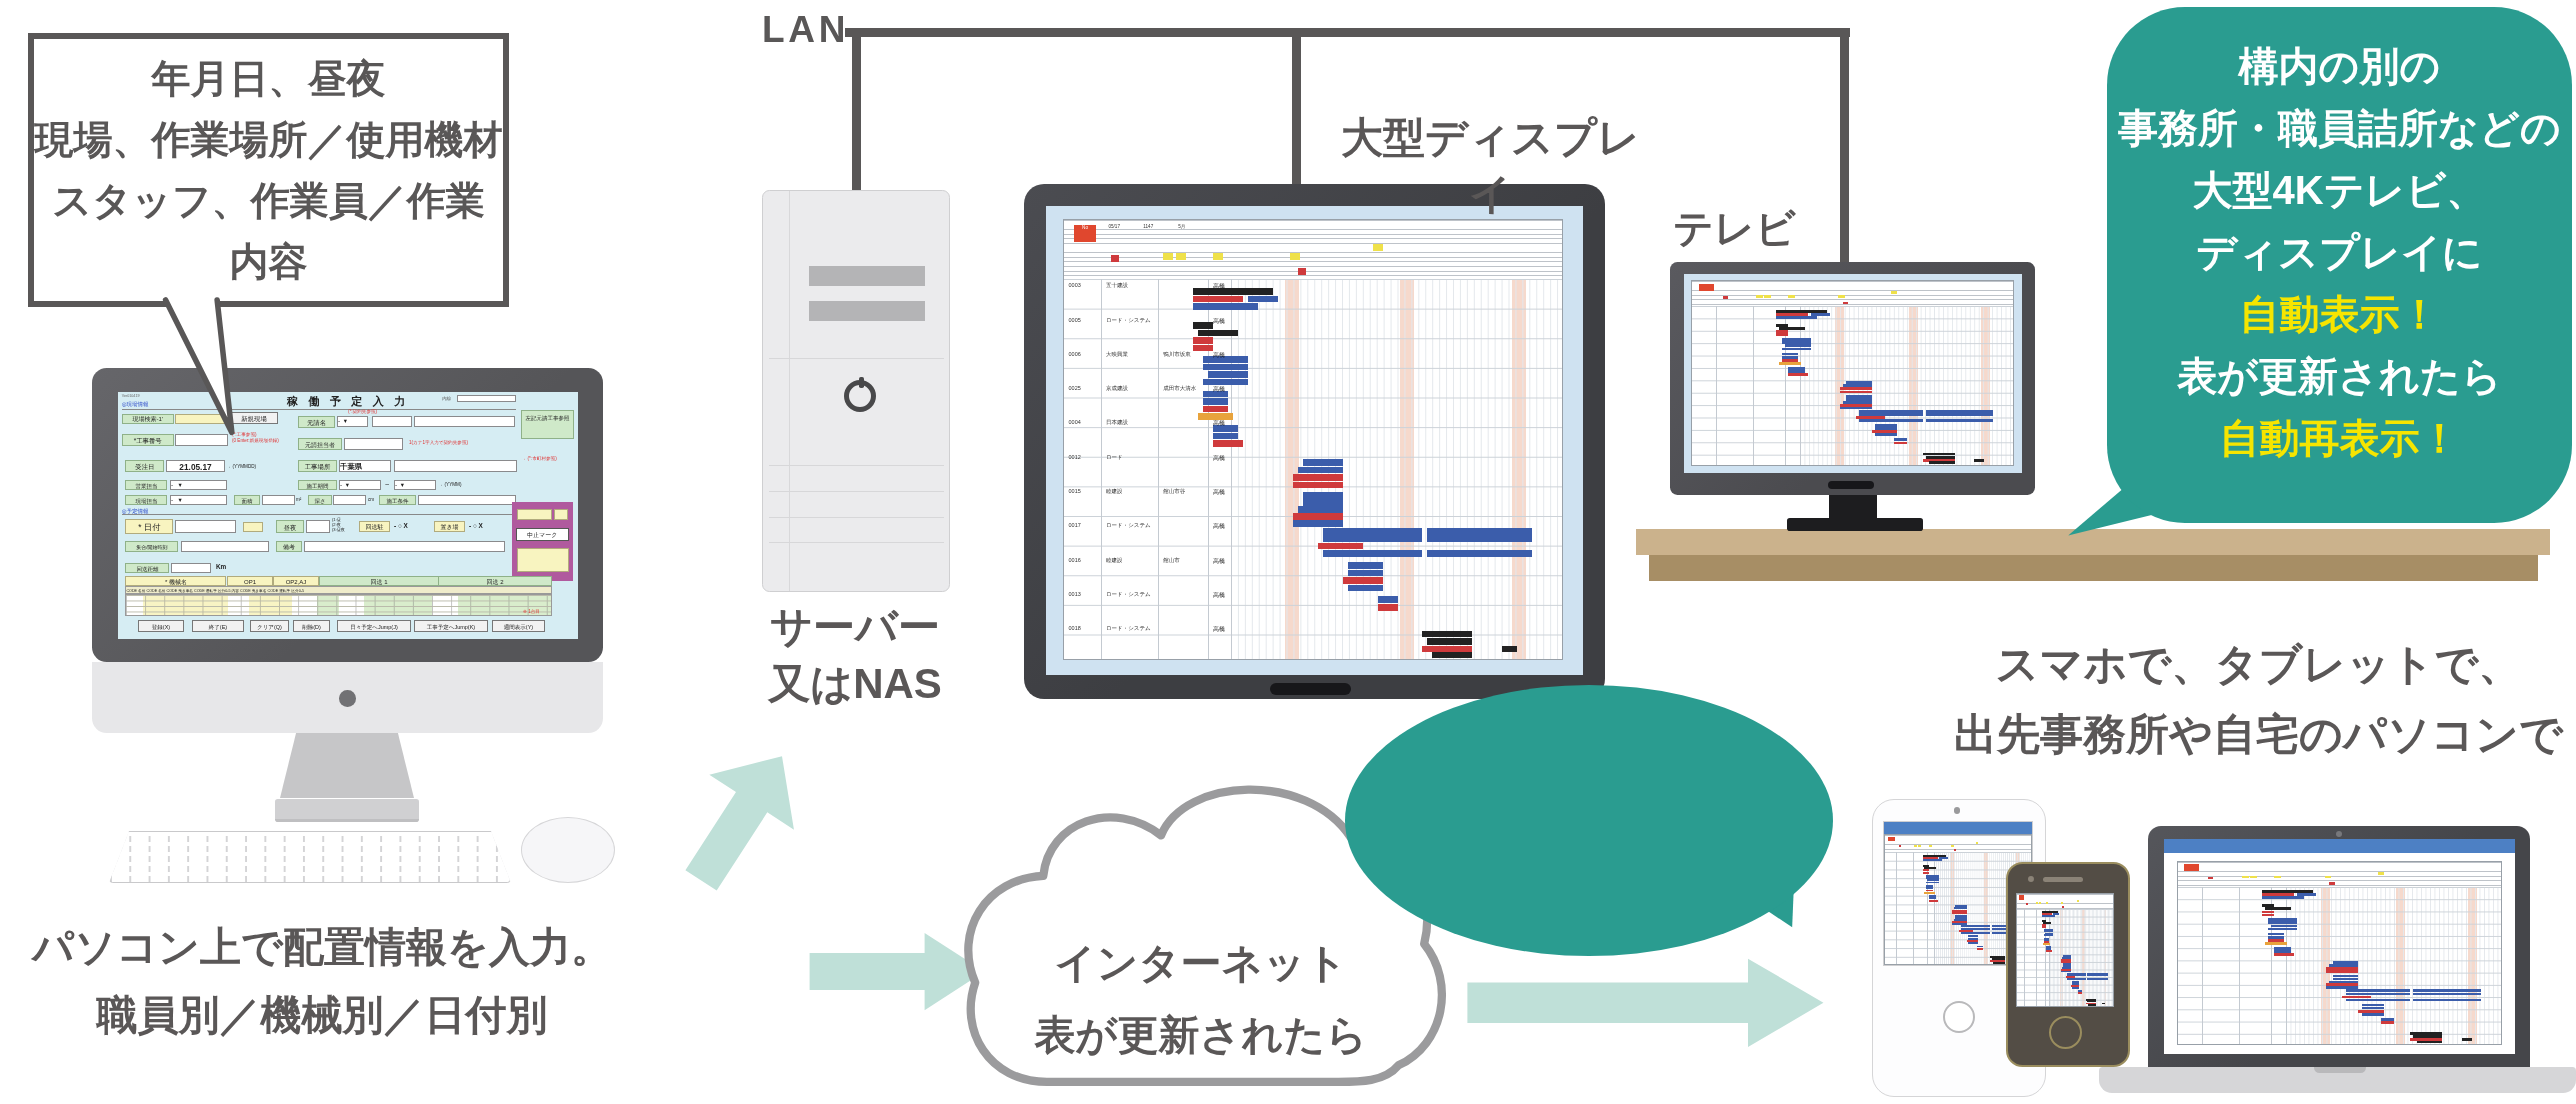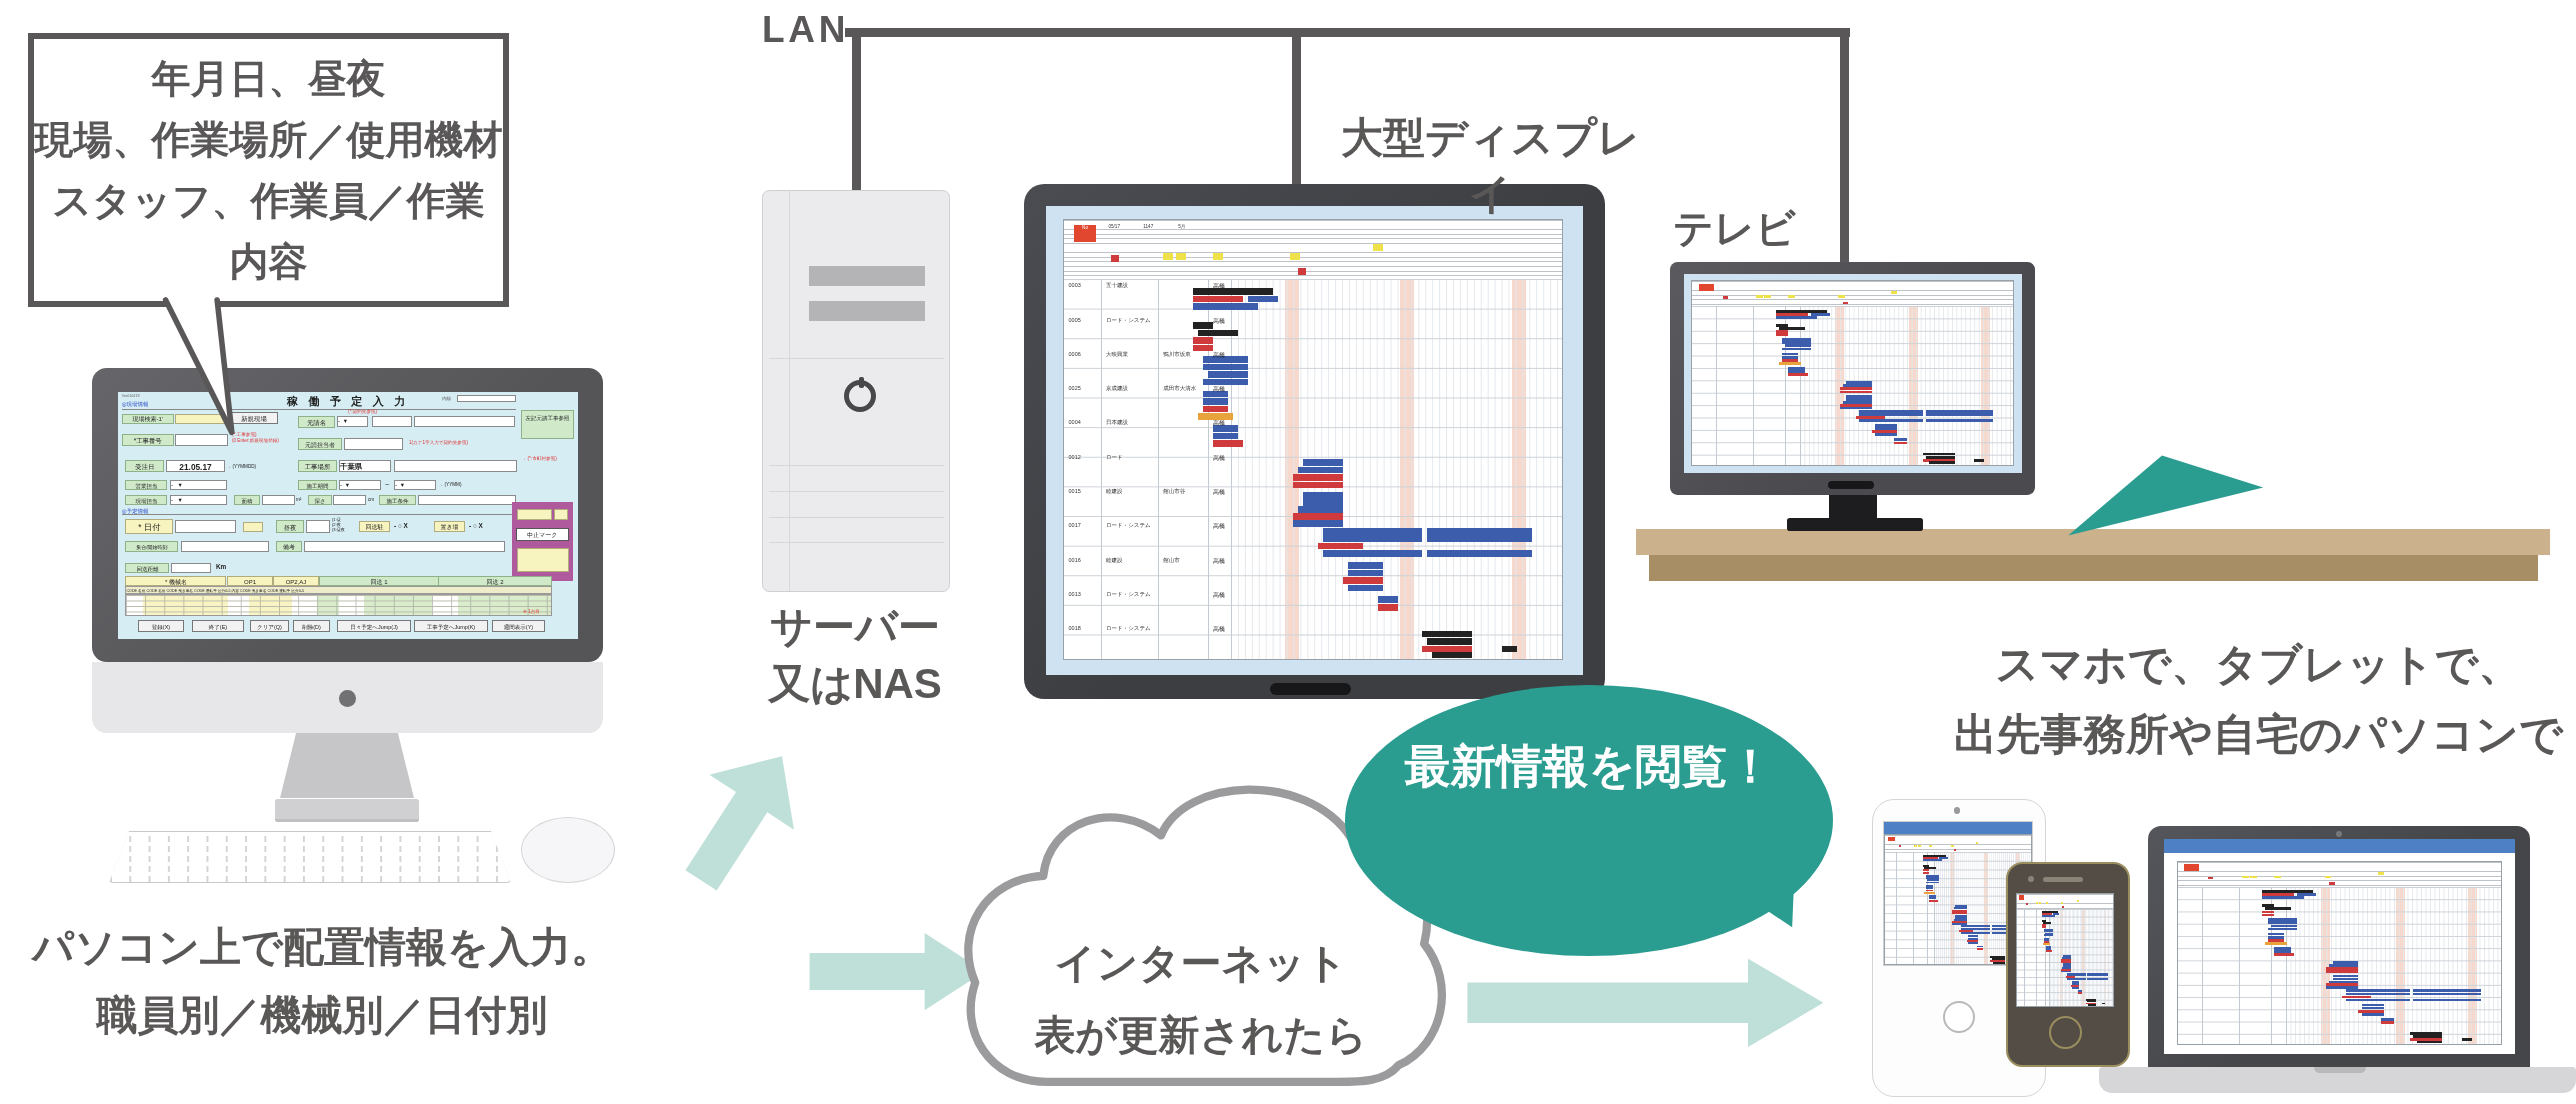--- a/index.html
+++ b/index.html
@@ -436,22 +436,30 @@
              C 1036 1012 1072 955 1134 952
              C 1140 893 1210 868 1262 908
              C 1288 845 1420 838 1468 910
              C 1532 915 1562 970 1548 1026
              C 1582 1068 1570 1135 1520 1158
              C 1505 1176 1478 1176 1455 1176 Z" fill="#ffffff" stroke="#9b9b9d" stroke-width="9" stroke-linejoin="round"></path>
     <polygon points="2350,495 2460,530 2248,582" fill="#2a9c90"></polygon>
     <polygon points="1862,950 1952,912 1948,1008" fill="#2a9c90"></polygon>
   </svg>
 
+  <div class="bubble bubble-right">
+    <div>構内の別の</div>
+    <div>事務所・職員詰所などの</div>
+    <div>大型4Kテレビ、</div>
+    <div>ディスプレイに</div>
+    <div class="hl">自動表示！</div>
+    <div>表が更新されたら</div>
+    <div class="hl">自動再表示！</div>
+  </div>
   <div class="bubble bubble-middle">
-    <div>最新情報を閲覧！</div>
   </div>
 
   <div class="cloud-text">
     <div>インターネット</div>
     <div>表が更新されたら</div>
   </div>
 
   <div class="caption pc-caption">
     <div>パソコン上で配置情報を入力。</div>
     <div>職員別／機械別／日付別</div>

